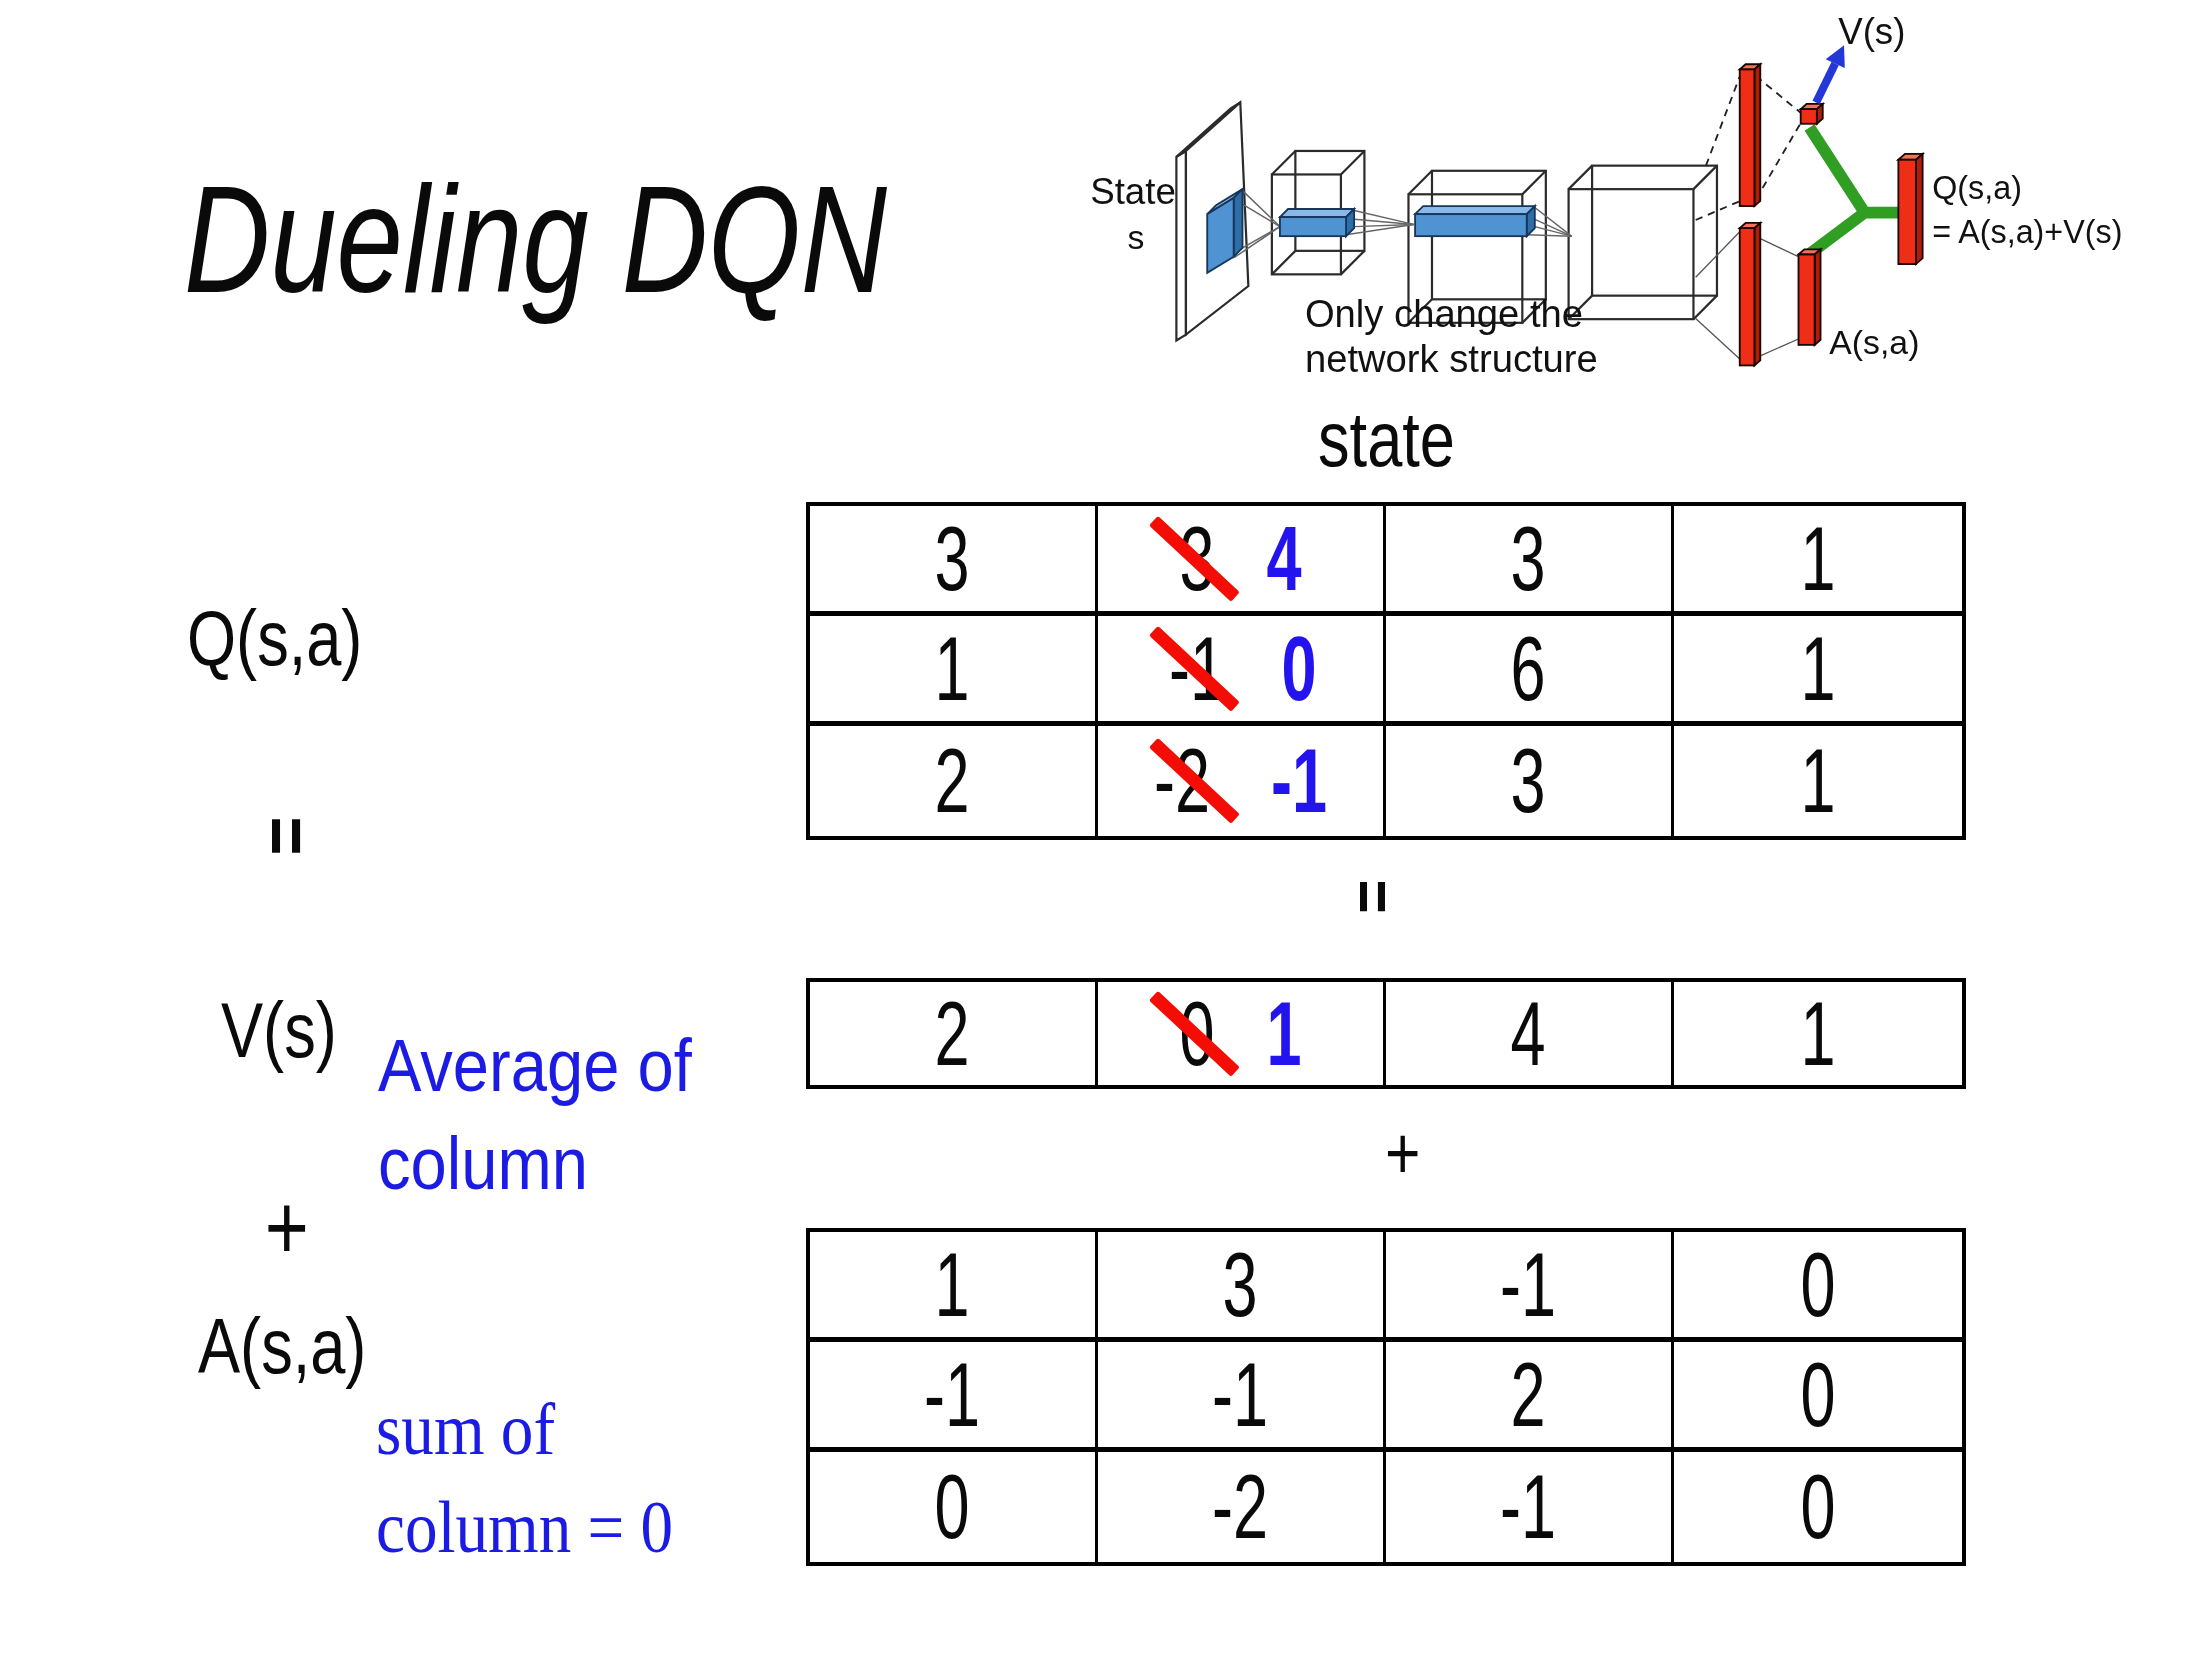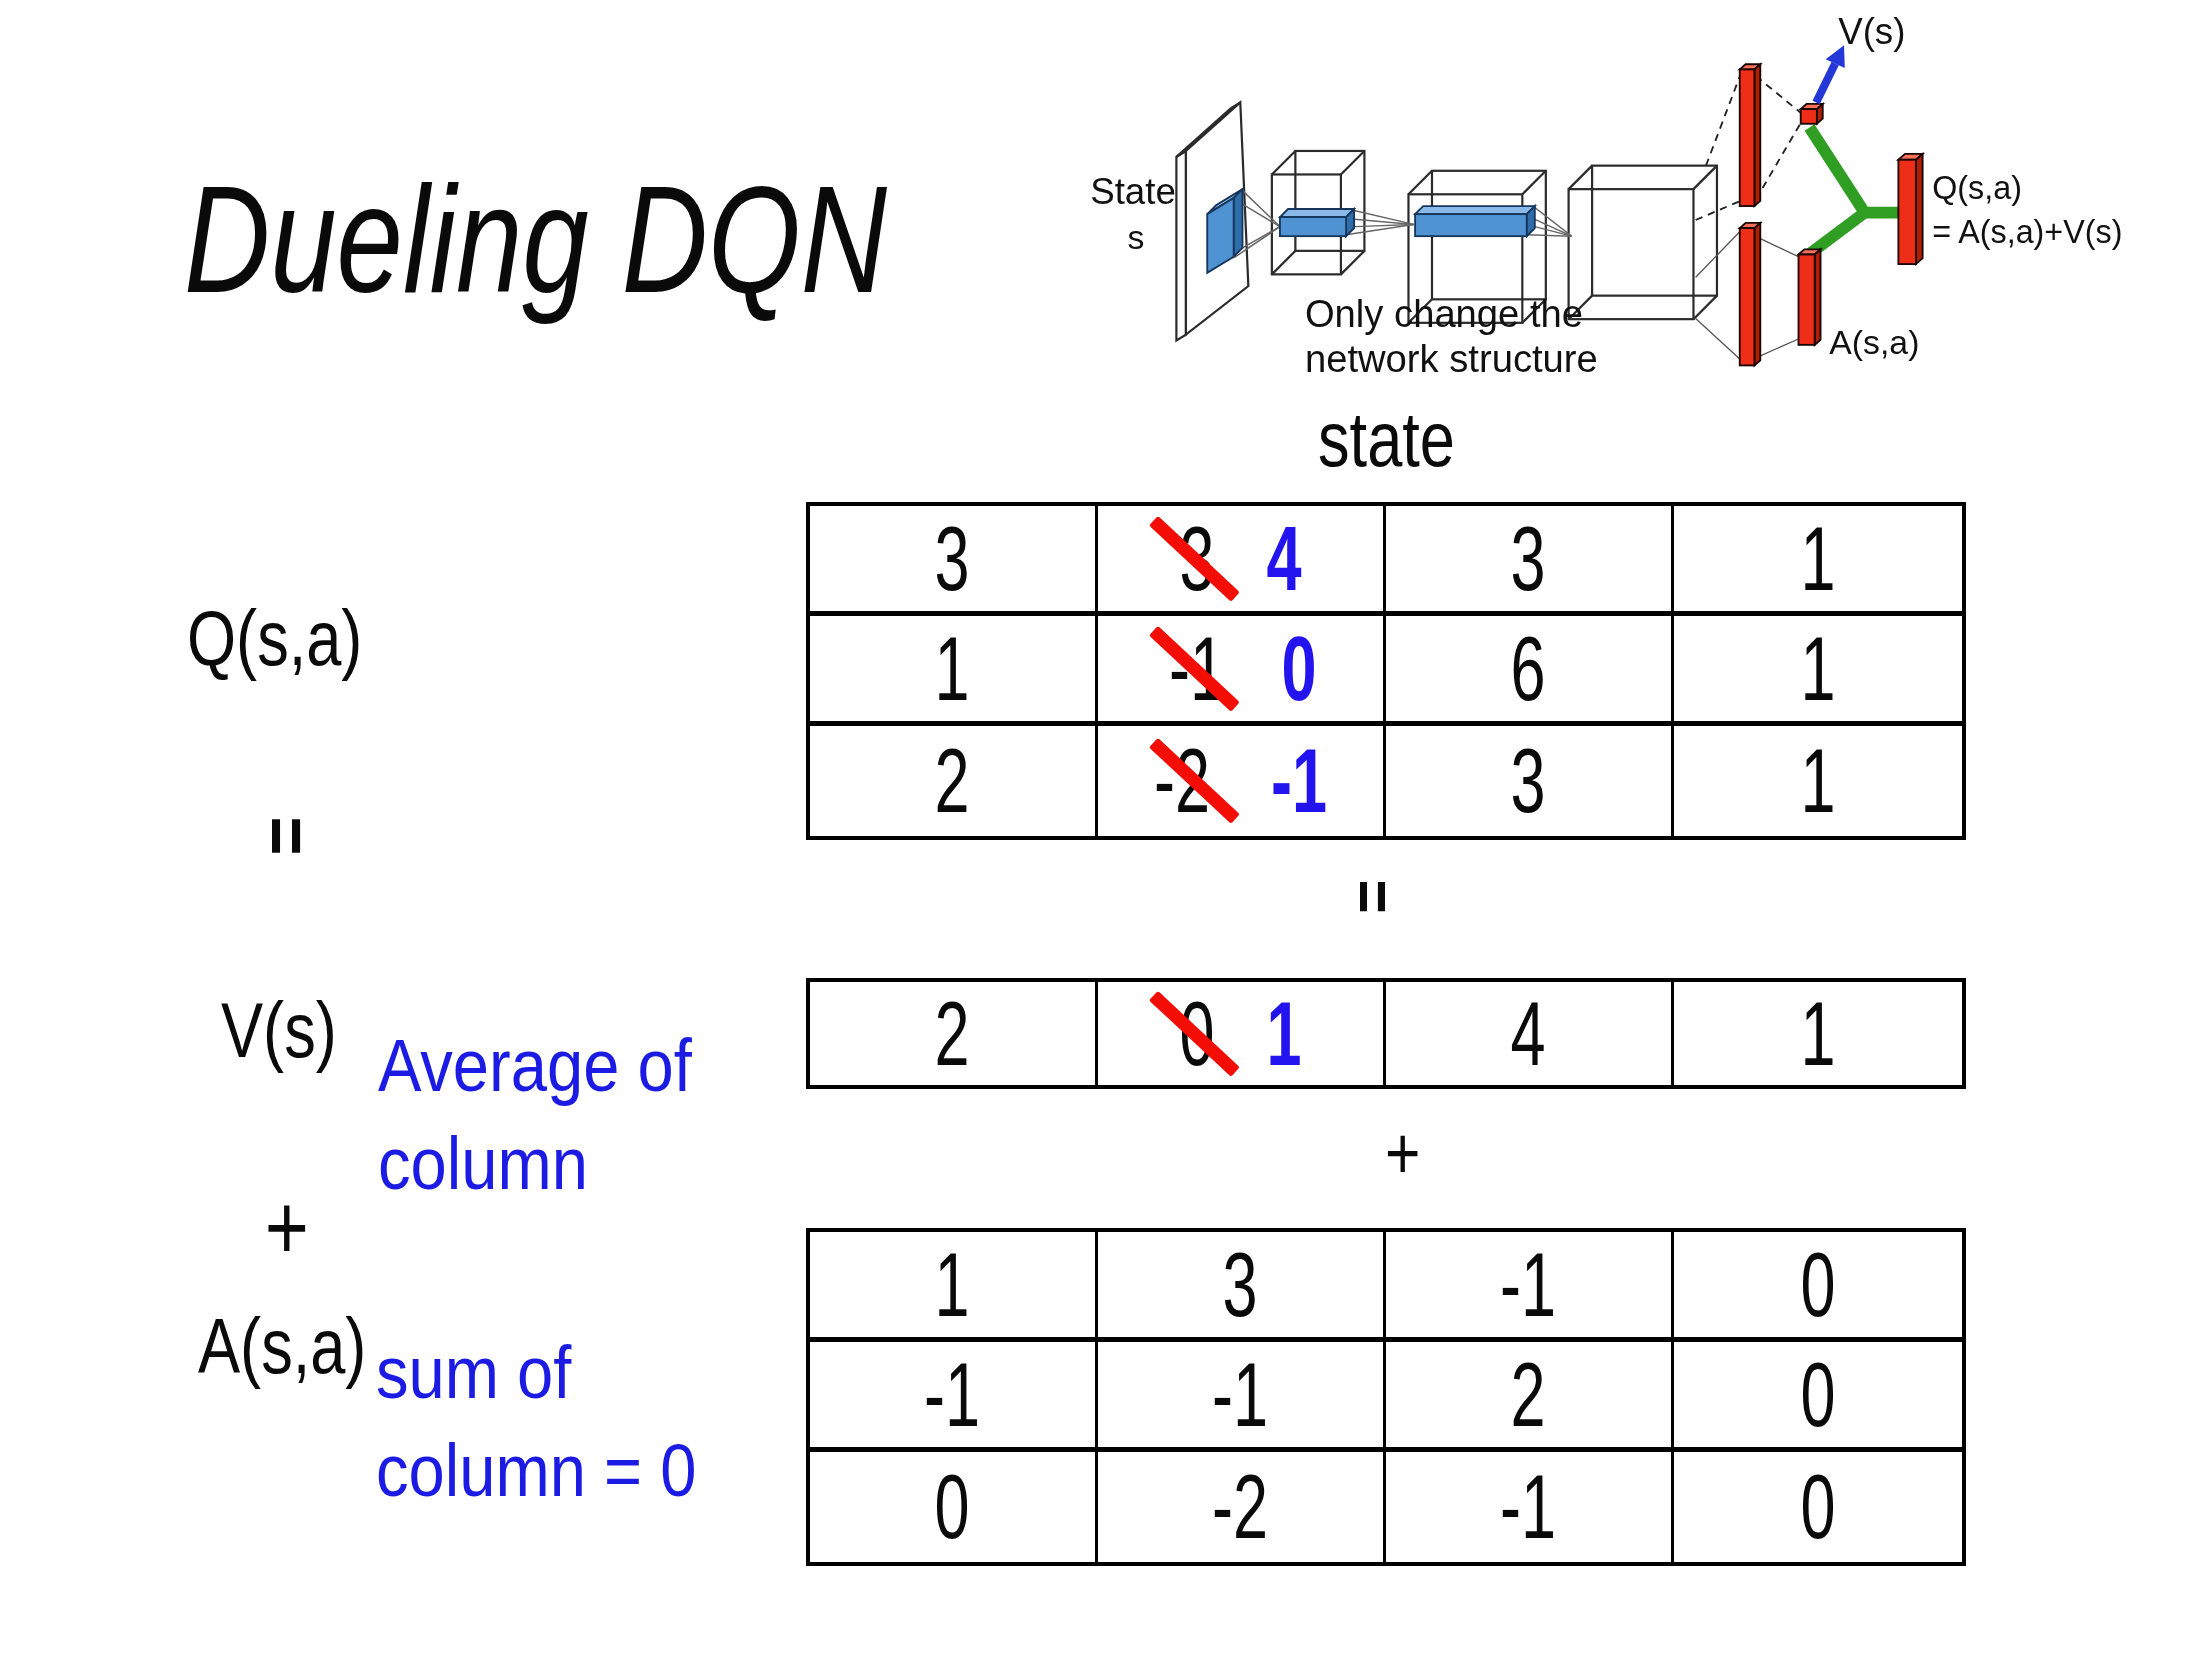--- a/index.html
+++ b/index.html
@@ -16,21 +16,21 @@
 
   .lbl{font-size:77px;line-height:1;color:#0a0a0a;}
   .q-label{left:187px;top:600px;}
   .v-label{left:221px;top:992px;}
   .a-label{left:198px;top:1308px;}
   .action-label{left:0;width:784px;top:634px;text-align:right;}
   .state-header{left:806px;width:1160px;top:401px;text-align:center;}
 
   .note{font-size:74px;line-height:1.33;color:#1b1be4;}
   .avg-note{left:378px;top:1017px;}
-  .sum-note{left:376px;top:1324px;}
+  .sum-note{left:376px;top:1380px;font-family:Liberation Serif, serif;}
   .note .cx{transform:scaleX(.88);}
 
   .sym{display:flex;align-items:center;justify-content:center;color:#0a0a0a;line-height:1;}
   .eq-rot span{display:inline-block;transform:rotate(90deg) scaleX(.9);}
   .eq-left{left:212px;top:792px;width:147px;height:88px;font-size:74px;font-weight:bold;}
   .eq-mid{left:1300px;top:856px;width:147px;height:81px;font-size:65px;font-weight:bold;}
   .plus-left{left:213px;top:1175px;width:147px;height:103px;font-size:92px;}
   .plus-mid{left:1329px;top:1111px;width:147px;height:85px;font-size:74px;}
 
   

